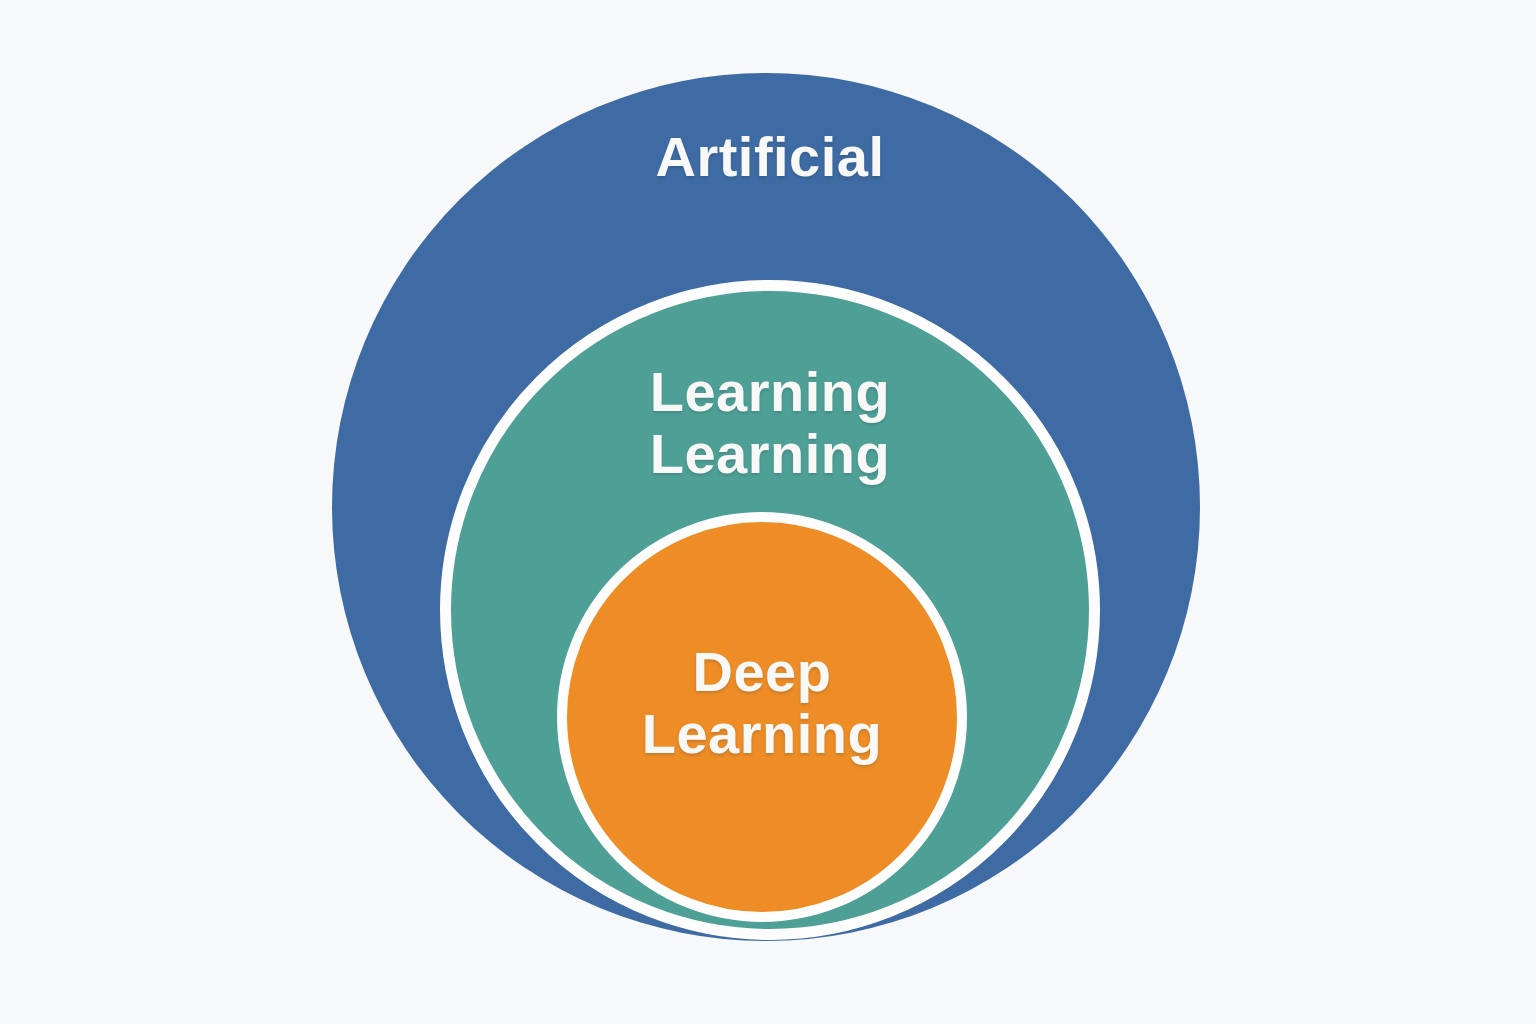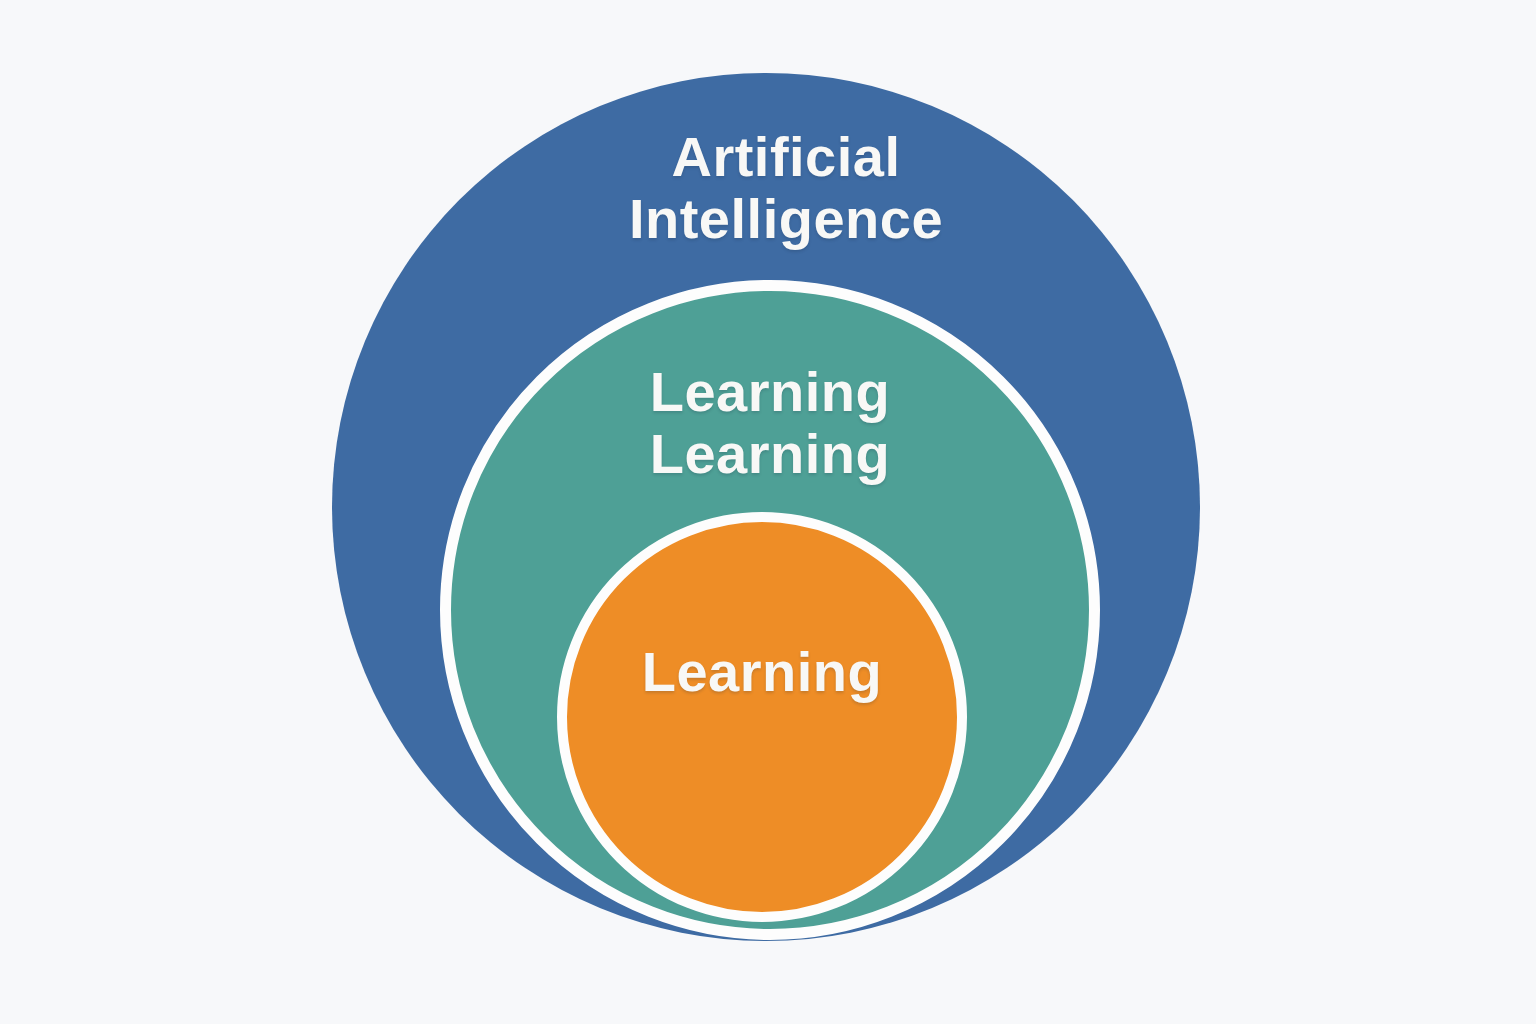--- a/index.html
+++ b/index.html
@@ -45,21 +45,21 @@
   .ring-label {
     position: absolute;
     text-align: center;
     font-weight: 700;
     font-size: 56px;
     line-height: 62px;
     letter-spacing: 0.5px;
     text-shadow: 0 2px 3px rgba(20, 40, 60, 0.18);
   }
   .label-ai {
-    left: 352px;
+    left: 336px;
     top: 126px;
     width: 868px;
   }
   .label-ml {
     left: 440px;
     top: 361px;
     width: 660px;
   }
   .label-dl {
     left: 557px;
@@ -76,25 +76,25 @@
 <div class="canvas" style="background-color: rgb(247, 248, 250);">
 
   <div class="circle circle-ai" style="background-color: rgb(62, 107, 163);"></div>
 
   <div class="circle circle-ml" style="background-color: rgb(78, 160, 150); border-color: rgb(253, 253, 253);"></div>
 
   <div class="circle circle-dl" style="background-color: rgb(238, 141, 38); border-color: rgb(253, 253, 253);"></div>
 
   <div class="ring-label label-ai" style="color: rgb(248, 248, 246);">
     <span class="label-line">Artificial</span>
-    <span class="label-line">Intelligence</span>
   </div>
 
   <div class="ring-label label-ml" style="color: rgb(248, 248, 246);">
     <span class="label-line">Learning</span>
     <span class="label-line">Learning</span>
   </div>
 
   <div class="ring-label label-dl" style="color: rgb(248, 248, 246);">
+    <span class="label-line">Deep</span>
     <span class="label-line">Learning</span>
   </div>
 
 </div>
 
 </body></html>

